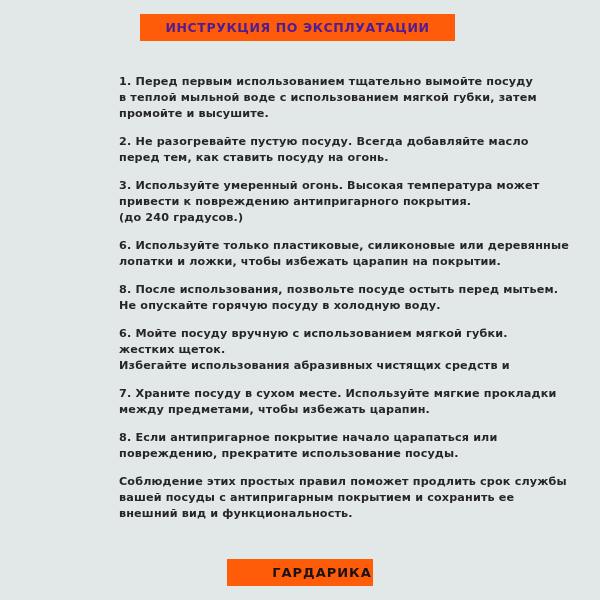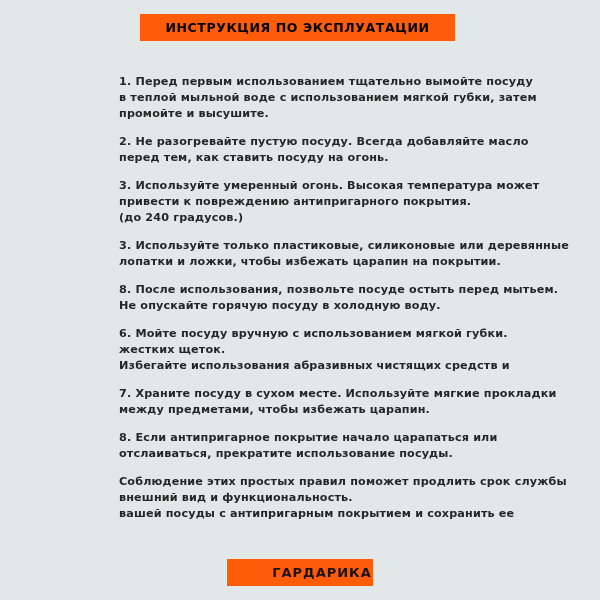--- a/index.html
+++ b/index.html
@@ -23,21 +23,21 @@
       background: #fe5c08;
       display: flex;
       align-items: center;
       justify-content: center;
     }
     .header-title {
       font-family: "DejaVu Sans", sans-serif;
       font-weight: bold;
       font-size: 12.5px;
       letter-spacing: 0.6px;
-      color: #000000;
+      color: #4c1d95;
       white-space: nowrap;
     }
     .content {
       position: absolute;
       left: 101px;
       top: 74px;
       width: 440px;
       margin-left: 18px;
     }
     .para {
@@ -90,42 +90,42 @@
   <p class="para">
     <span class="line">2. Не разогревайте пустую посуду. Всегда добавляйте масло</span>
     <span class="line">перед тем, как ставить посуду на огонь.</span>
   </p>
   <p class="para">
     <span class="line">3. Используйте умеренный огонь. Высокая температура может</span>
     <span class="line">привести к повреждению антипригарного покрытия.</span>
     <span class="line">(до 240 градусов.)</span>
   </p>
   <p class="para">
-    <span class="line">3. Используйте только пластиковые, силиконовые или деревянные</span>
+    <span class="line">6. Используйте только пластиковые, силиконовые или деревянные</span>
     <span class="line">лопатки и ложки, чтобы избежать царапин на покрытии.</span>
   </p>
   <p class="para">
     <span class="line">8. После использования, позвольте посуде остыть перед мытьем.</span>
     <span class="line">Не опускайте горячую посуду в холодную воду.</span>
   </p>
   <p class="para">
     <span class="line">6. Мойте посуду вручную с использованием мягкой губки.</span>
     <span class="line">жестких щеток.</span>
     <span class="line">Избегайте использования абразивных чистящих средств и</span>
   </p>
   <p class="para">
     <span class="line">7. Храните посуду в сухом месте. Используйте мягкие прокладки</span>
     <span class="line">между предметами, чтобы избежать царапин.</span>
   </p>
   <p class="para">
     <span class="line">8. Если антипригарное покрытие начало царапаться или</span>
-    <span class="line">отслаиваться, прекратите использование посуды.</span>
+    <span class="line">повреждению, прекратите использование посуды.</span>
   </p>
   <p class="para">
     <span class="line">Соблюдение этих простых правил поможет продлить срок службы</span>
+    <span class="line">вашей посуды с антипригарным покрытием и сохранить ее</span>
     <span class="line">внешний вид и функциональность.</span>
-    <span class="line">вашей посуды с антипригарным покрытием и сохранить ее</span>
   </p>
 </div>
 
 <div class="footer-bar">
   <span class="footer-title">ГАРДАРИКА</span>
 </div>
 
 </body></html>

